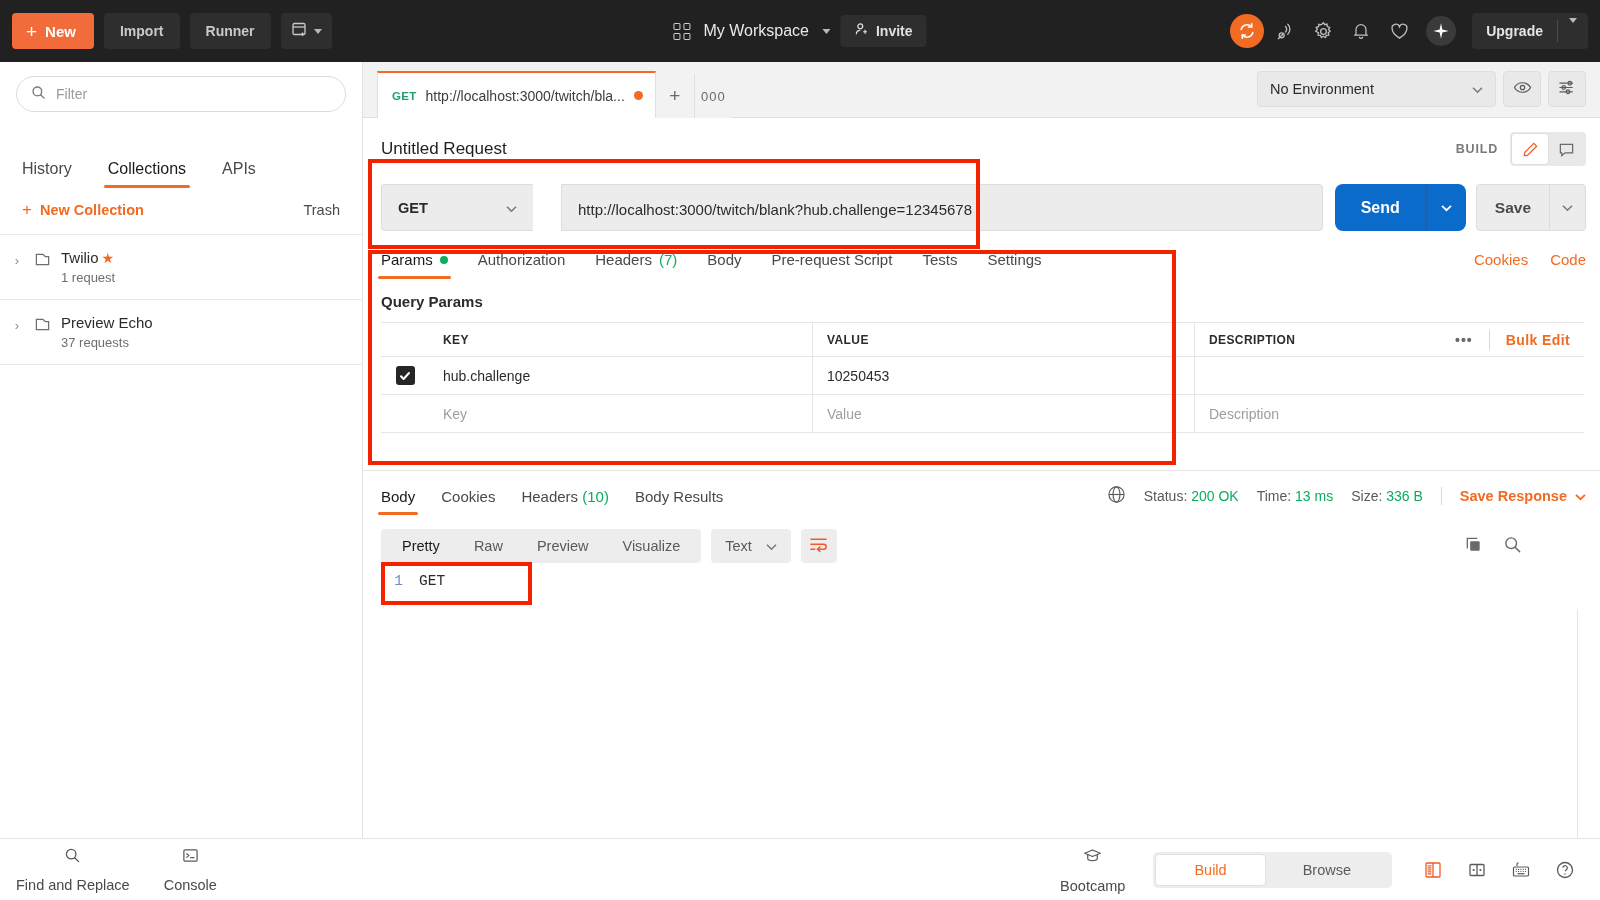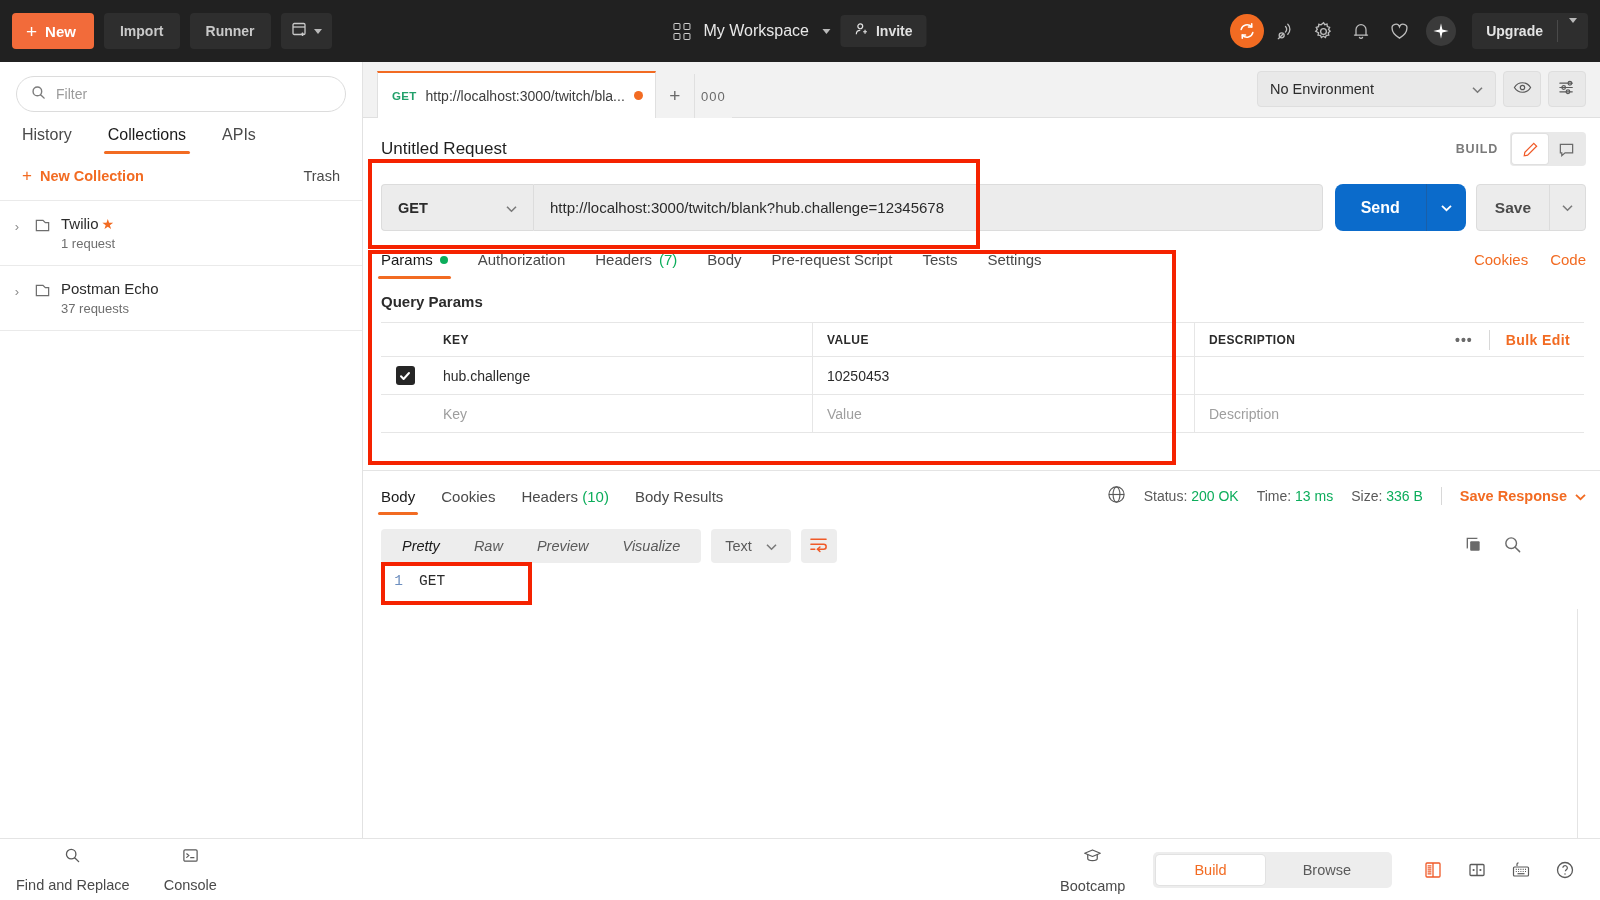--- a/index.html
+++ b/index.html
@@ -67,21 +67,21 @@
   }
   .filter-wrap { padding: 14px 16px 0 16px; }
   .filter-box {
     height:36px; border:1px solid #dcdcdc; border-radius:18px;
     display:flex; align-items:center; padding:0 14px; gap:10px; cursor:text;
   }
   .filter-box input { border:none; outline:none; font-size:14px; color:#3a3a3a; width:100%;
                       font-family:"Liberation Sans",sans-serif; background:transparent;}
   .filter-box input::placeholder { color:#9b9b9b; }
   .sb-tabs { display:flex; gap:36px; padding: 14px 0 0 22px; position:relative; }
-  .sb-tab { font-size:16px; color:#4a4a4a; padding-bottom:10px; cursor:pointer; position:relative; }
+  .sb-tab { font-size:16px; color:#4a4a4a; padding-bottom:10px; cursor:pointer; position:relative;margin-top:34px; }
   .sb-tab.active { color:#1a1a1a; font-weight:400; }
   .sb-tab.active::after {
     content:''; position:absolute; left:-4px; right:-4px; bottom:0; height:3px; background:#f26b22; border-radius:2px;
   }
   .sb-actions { display:flex; align-items:center; justify-content:space-between; padding: 12px 22px 14px 22px; }
   .new-coll { color:#f26b22; font-size:14.5px; font-weight:600; display:flex; align-items:center; gap:8px; cursor:pointer; }
   .new-coll .p { font-size:17px; font-weight:400; }
   .trash { color:#4a4a4a; font-size:14.5px; cursor:pointer; }
   .coll-item {
     border-top:1px solid #eaeaea; padding: 14px 0 14px 10px;
@@ -135,21 +135,21 @@
 
   .url-row { display:flex; align-items:center; padding: 18px 14px 0 18px; gap:0; }
   .method-box {
     width:152px; height:47px; background:#ececec; border:1px solid #dcdcdc; border-right:none;
     border-radius:4px 0 0 4px; display:flex; align-items:center; justify-content:space-between;
     padding: 0 16px; cursor:pointer;
   }
   .method-box .m { font-size:14.5px; color:#2b2b2b; font-weight:600; }
   .url-input {
     flex:1; height:47px; background:#ececec; border:1px solid #dcdcdc; border-radius:0 4px 4px 0;
-    display:flex; align-items:center; padding: 0 16px; font-size:15px; color:#2b2b2b; cursor:text;
+    display:flex; align-items:flex-end; padding: 12px 16px; font-size:15px; color:#2b2b2b; cursor:text;margin-left:28px;
   }
   .url-input input { border:none;background:transparent;outline:none;width:100%;font-size:15px;color:#2b2b2b;
                      font-family:"Liberation Sans",sans-serif; }
   .send-btn {
     margin-left:12px; height:47px; background:#0b6bcb; color:#ffffff; border-radius:8px;
     display:flex; align-items:center; cursor:pointer;
   }
   .send-btn .lbl { padding:0 26px; font-size:16px; font-weight:700; }
   .send-btn .sep { width:1px;height:47px;background:#1a5fa8; }
   .send-btn .cr { padding:0 14px; display:flex;align-items:center; }
@@ -196,21 +196,21 @@
   .resp-tab { font-size:15px; color:#4a4a4a; margin-right:26px; padding-bottom:10px; position:relative; cursor:pointer; }
   .resp-tab.active { color:#1a1a1a; }
   .resp-tab.active::after { content:''; position:absolute; left:-3px; right:-3px; bottom:0; height:3px; background:#f26b22; border-radius:2px; }
   .resp-meta { margin-left:auto; display:flex; align-items:center; gap:18px; padding-bottom:10px; font-size:14px; }
   .meta-k { color:#5a5a5a; }
   .meta-v { color:#0cad5b; }
   .meta-div { width:1px;height:18px;background:#d8d8d8; }
   .save-resp { color:#f26b22; font-size:14.5px; font-weight:600; display:flex;align-items:center;gap:8px;cursor:pointer; }
 
   .resp-toolbar { display:flex; align-items:center; padding: 12px 14px 0 18px; gap:10px; }
-  .seg { background:#ededed; border-radius:4px; height:34px; display:flex; align-items:center; padding: 0 4px; font-style: italic; }
+  .seg { background:#ededed; border-radius:4px; height:34px; display:flex; align-items:center; padding: 0 4px; }
   .seg div { padding: 0 17px; font-size:14.5px; color:#5a5a5a; height:28px; display:flex;align-items:center; border-radius:3px; cursor:pointer; }
   .seg div.on { color:#1a1a1a; }
   .txt-sel { background:#ededed; border-radius:4px; height:34px; display:flex; align-items:center; gap:14px; padding: 0 14px; cursor:pointer; }
   .txt-sel .t { font-size:14.5px; color:#5a5a5a; }
   .wrap-btn { width:36px;height:34px;background:#ededed;border-radius:4px;display:flex;align-items:center;justify-content:center;cursor:pointer; }
   .tb-right { margin-left:auto; display:flex; gap:20px; padding-right:64px; }
 
   .code-area { padding: 10px 0 0 18px; position:relative; height:220px; }
   .code-line { display:flex; align-items:center; font-family:"Liberation Mono",monospace; font-size:14.5px; }
   .ln-no { width:38px; text-align:right; color:#6c8ebf; padding-right:16px; }
@@ -387,21 +387,21 @@
 
     <div class="coll-item">
       <span class="chev">›</span>
       <span class="folder-ic">
         <svg width="17" height="17" viewBox="0 0 18 18" fill="none" stroke="#6e6e6e" stroke-width="1.3">
           <path d="M2.5 3.5h7l2.5 2.5h3.5v8.5h-13z"></path>
         </svg>
       </span>
       <span class="coll-txt">
         <span class="nm">
-          <span>Postman Echo</span>
+          <span>Preview Echo</span>
         </span>
         <span class="cnt" style="display:block">37 requests</span>
       </span>
     </div>
   </div>
 
   <div class="tabstrip">
     <div class="req-tab">
       <span class="mth">GET</span>
       <span class="tab-url">http://localhost:3000/twitch/bla...</span>

